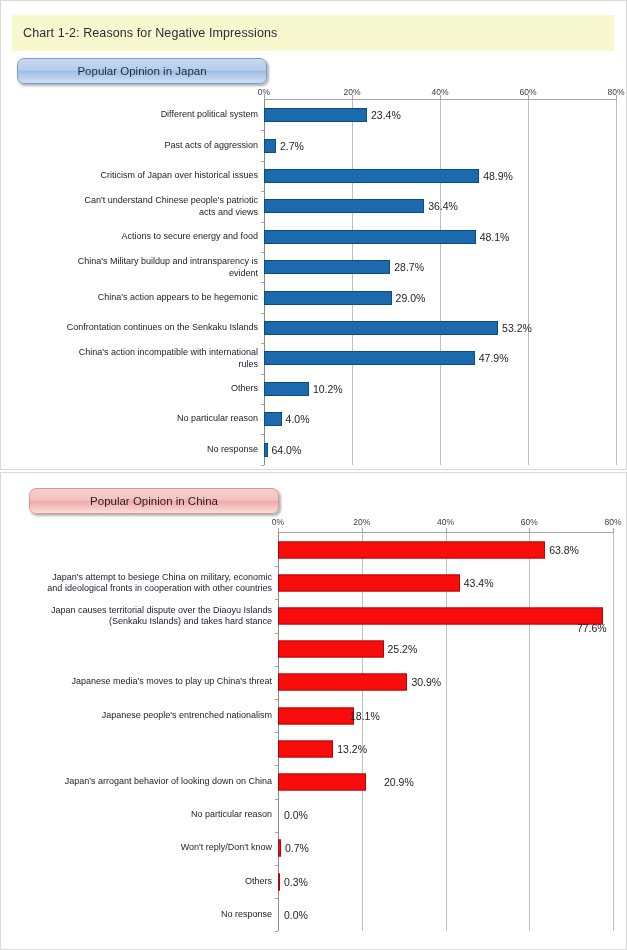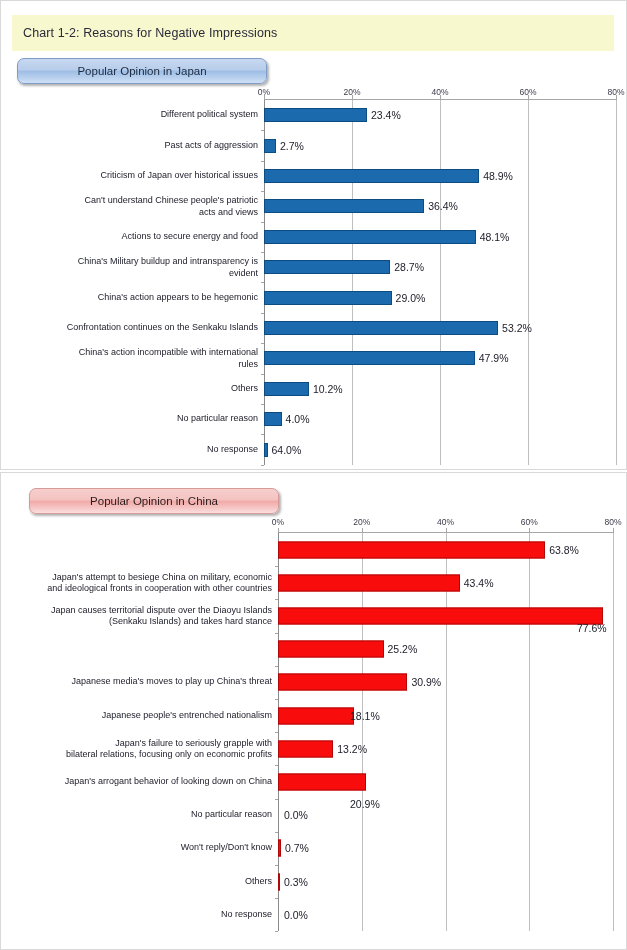--- a/index.html
+++ b/index.html
@@ -321,29 +321,27 @@
           <div class="row-label" style="left: 4px; width: 267px;">Japanese media's moves to play up China's threat</div>
           <div class="bar red" style="left: 277px; width: 129.394px; height: 17px;"></div>
           <div class="bar-value" style="left: 410.394px;">30.9%</div>
         </div>
         <div class="row" style="top: 166px; height: 33.2px;">
           <div class="row-label" style="left: 4px; width: 267px;">Japanese people's entrenched nationalism</div>
           <div class="bar red" style="left: 277px; width: 75.7938px; height: 17px;"></div>
           <div class="bar-value" style="left: 349px;">18.1%</div>
         </div>
         <div class="row" style="top: 199.2px; height: 33.2px;">
-          <div class="row-label" style="left: 4px; width: 267px;">Japan's failure to seriously grapple with
-bilateral relations, focusing only on economic profits</div>
           <div class="bar red" style="left: 277px; width: 55.275px; height: 17px;"></div>
           <div class="bar-value" style="left: 336.275px;">13.2%</div>
         </div>
         <div class="row" style="top: 232.4px; height: 33.2px;">
           <div class="row-label" style="left: 4px; width: 267px;">Japan's arrogant behavior of looking down on China</div>
           <div class="bar red" style="left: 277px; width: 87.5187px; height: 17px;"></div>
-          <div class="bar-value" style="left: 349px; margin-top: 22px;">20.9%</div>
+          <div class="bar-value" style="left: 383px;">20.9%</div>
         </div>
         <div class="row" style="top: 265.6px; height: 33.2px;">
           <div class="row-label" style="left: 4px; width: 267px;">No particular reason</div>
           <div class="bar-value" style="left: 283px;">0.0%</div>
         </div>
         <div class="row" style="top: 298.8px; height: 33.2px;">
           <div class="row-label" style="left: 4px; width: 267px;">Won't reply/Don't know</div>
           <div class="bar red" style="left: 277px; width: 2.93125px; height: 17px;"></div>
           <div class="bar-value" style="left: 283.931px;">0.7%</div>
         </div>

